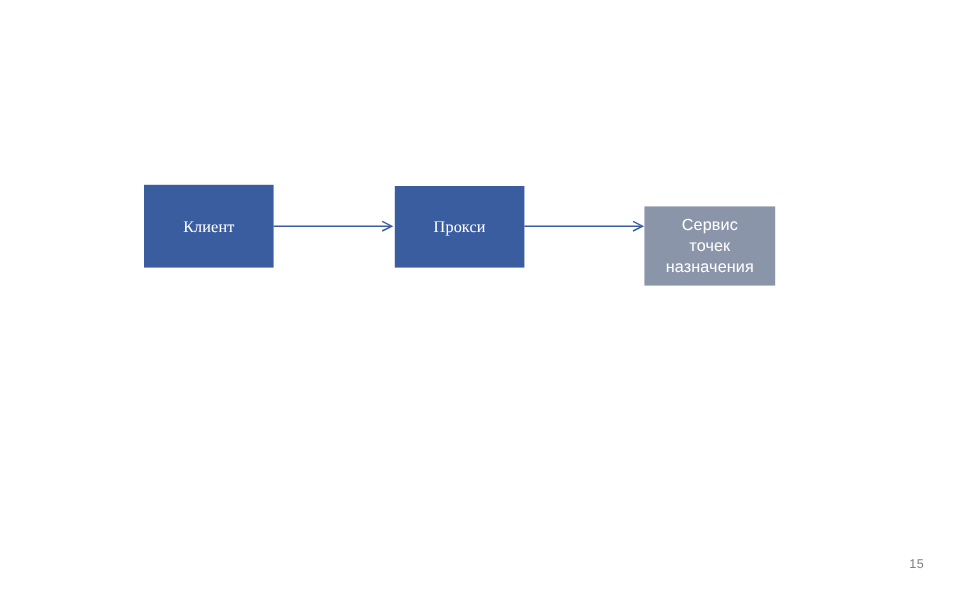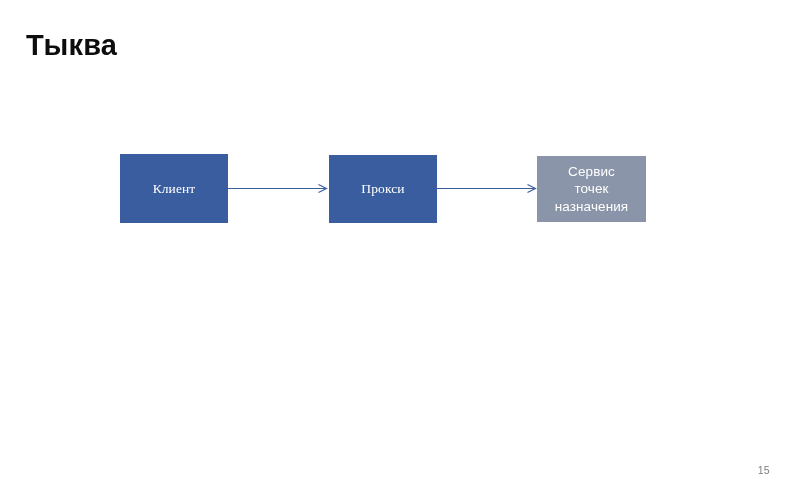--- a/index.html
+++ b/index.html
@@ -75,21 +75,21 @@
 
   #node-proxy {
     left: 329px;
     top: 155px;
     width: 108px;
     height: 68px;
   }
 
   #node-destination-service {
     left: 537px;
-    top: 156px;
+    top: 172px;
     width: 109px;
     height: 66px;
   }
 
   
   #connectors {
     position: absolute;
     left: 0;
     top: 0;
     width: 800px;
@@ -105,21 +105,20 @@
     font-size: 10.5px;
     color: #7f7f7f;
     letter-spacing: 0.3px;
   }
 </style>
 </head>
 <body>
 
 <div id="slide">
 
-  <div id="slide-title">Тыква</div>
 
   <div id="diagram">
 
     <div class="node blue" id="node-client">
       <span class="node-label">Клиент</span>
     </div>
 
     <div class="node blue" id="node-proxy">
       <span class="node-label">Прокси</span>
     </div>

